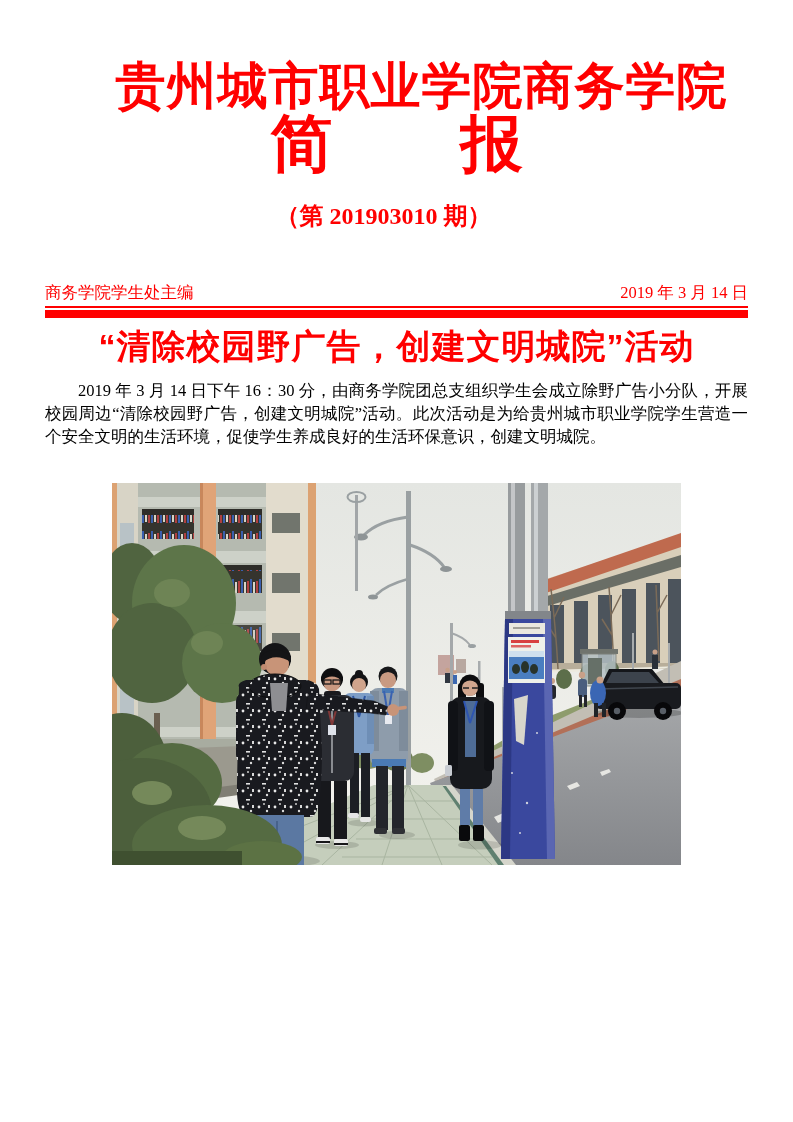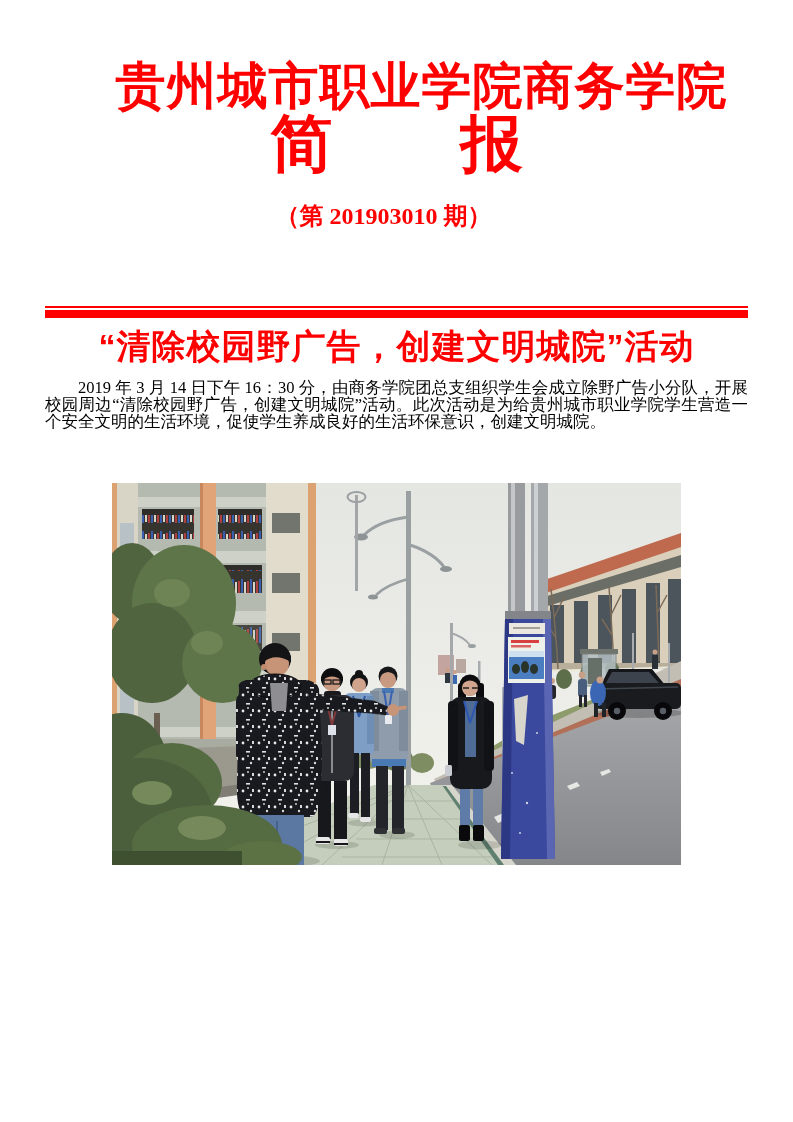--- a/index.html
+++ b/index.html
@@ -33,21 +33,21 @@
     position:absolute;top:324px;left:0;width:793px;margin:0;
     text-align:center;color:#ff0000;font-size:34px;font-weight:bold;
     font-family:"Liberation Sans","DejaVu Sans",sans-serif;
     letter-spacing:1px;white-space:nowrap;
   }
   .para{
     position:absolute;left:45px;width:703px;margin:0;
     color:#000000;font-size:16.5px;text-align:justify;
     text-indent:2em;
   }
-  .para1{top:379px;line-height:17px;}
+  .para1{top:379px;line-height:23px;}
   .para2{top:944px;line-height:25px;font-size:17px;}
   .photo{
     position:absolute;top:483px;left:112px;width:569px;height:382px;margin:0;
     overflow:hidden;
   }
   .photo svg{display:block;width:569px;height:382px;}
   .caption{
     position:absolute;top:901px;left:0;width:793px;
     text-align:center;color:#000000;font-size:16px;
   }
@@ -59,20 +59,24 @@
 
   <h1 class="org-title">贵州城市职业学院商务学院</h1>
 
   <div class="masthead">
     <span>简</span>
     <span>报</span>
   </div>
 
   <div class="issue">（第 201903010 期）</div>
 
+  <div class="info-bar">
+    <span>商务学院学生处主编</span>
+    <span>2019 年 3 月 14 日</span>
+  </div>
 
   <div class="rule-thin"></div>
   <div class="rule-thick"></div>
 
   <h2 class="headline">“清除校园野广告，创建文明城院”活动</h2>
 
   <p class="para para1">2019 年 3 月 14 日下午 16：30 分，由商务学院团总支组织学生会成立除野广告小分队，开展校园周边“清除校园野广告，创建文明城院”活动。此次活动是为给贵州城市职业学院学生营造一个安全文明的生活环境，促使学生养成良好的生活环保意识，创建文明城院。</p>
 
   <figure class="photo">
     <svg viewBox="0 0 569 382" xmlns="http://www.w3.org/2000/svg">

